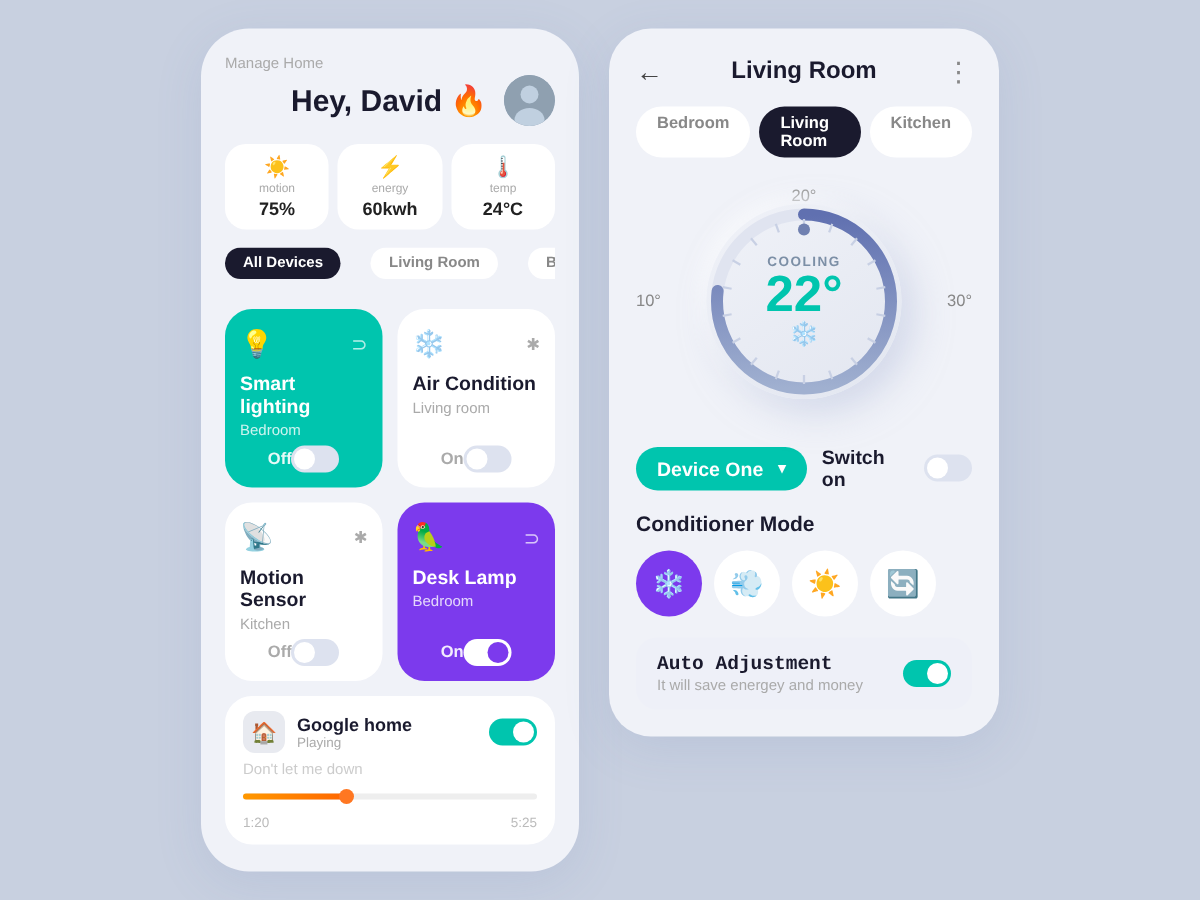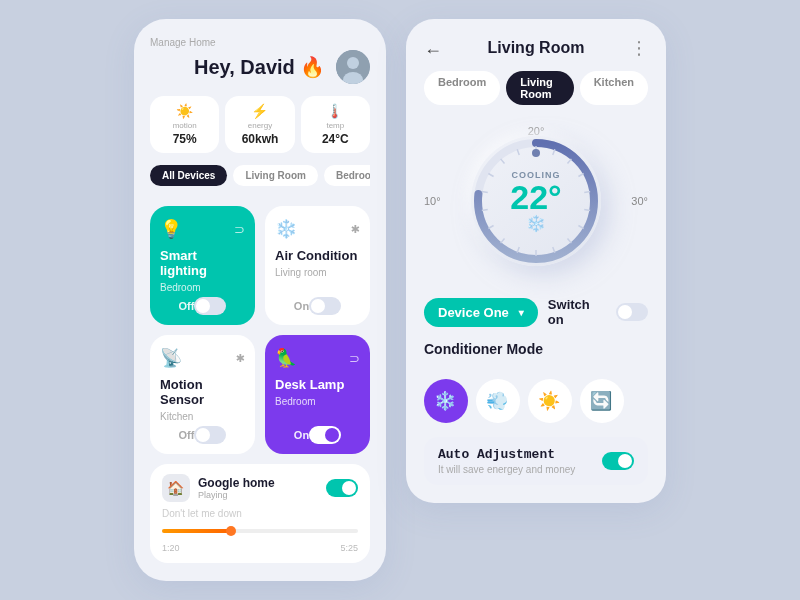--- a/index.html
+++ b/index.html
@@ -71,21 +71,21 @@
       align-items: center;
       font-size: 9px;
       color: #888;
       gap: 2px;
     }
     .stat-icon { font-size: 14px; }
     .stat-value { font-size: 12px; font-weight: 700; color: #222; }
 
     .tabs-row {
       display: flex;
-      gap: 6px;
+      gap: 20px;
       margin-bottom: 20px;
       overflow: hidden;
     }
     .tab-pill {
       padding: 5px 12px;
       border-radius: 20px;
       font-size: 10px;
       font-weight: 600;
       cursor: pointer;
       white-space: nowrap;
@@ -343,21 +343,21 @@
       font-weight: 600;
       color: #1a1a2e;
       flex: 1;
     }
 
     
     .section-title {
       font-size: 14px;
       font-weight: 700;
       color: #1a1a2e;
-      margin-bottom: 22px;
+      margin-bottom: 10px;
     }
     .mode-buttons {
       display: flex;
       gap: 8px;
       margin-bottom: 14px;
     }
     .mode-btn {
       width: 44px;
       height: 44px;
       border-radius: 50%;

